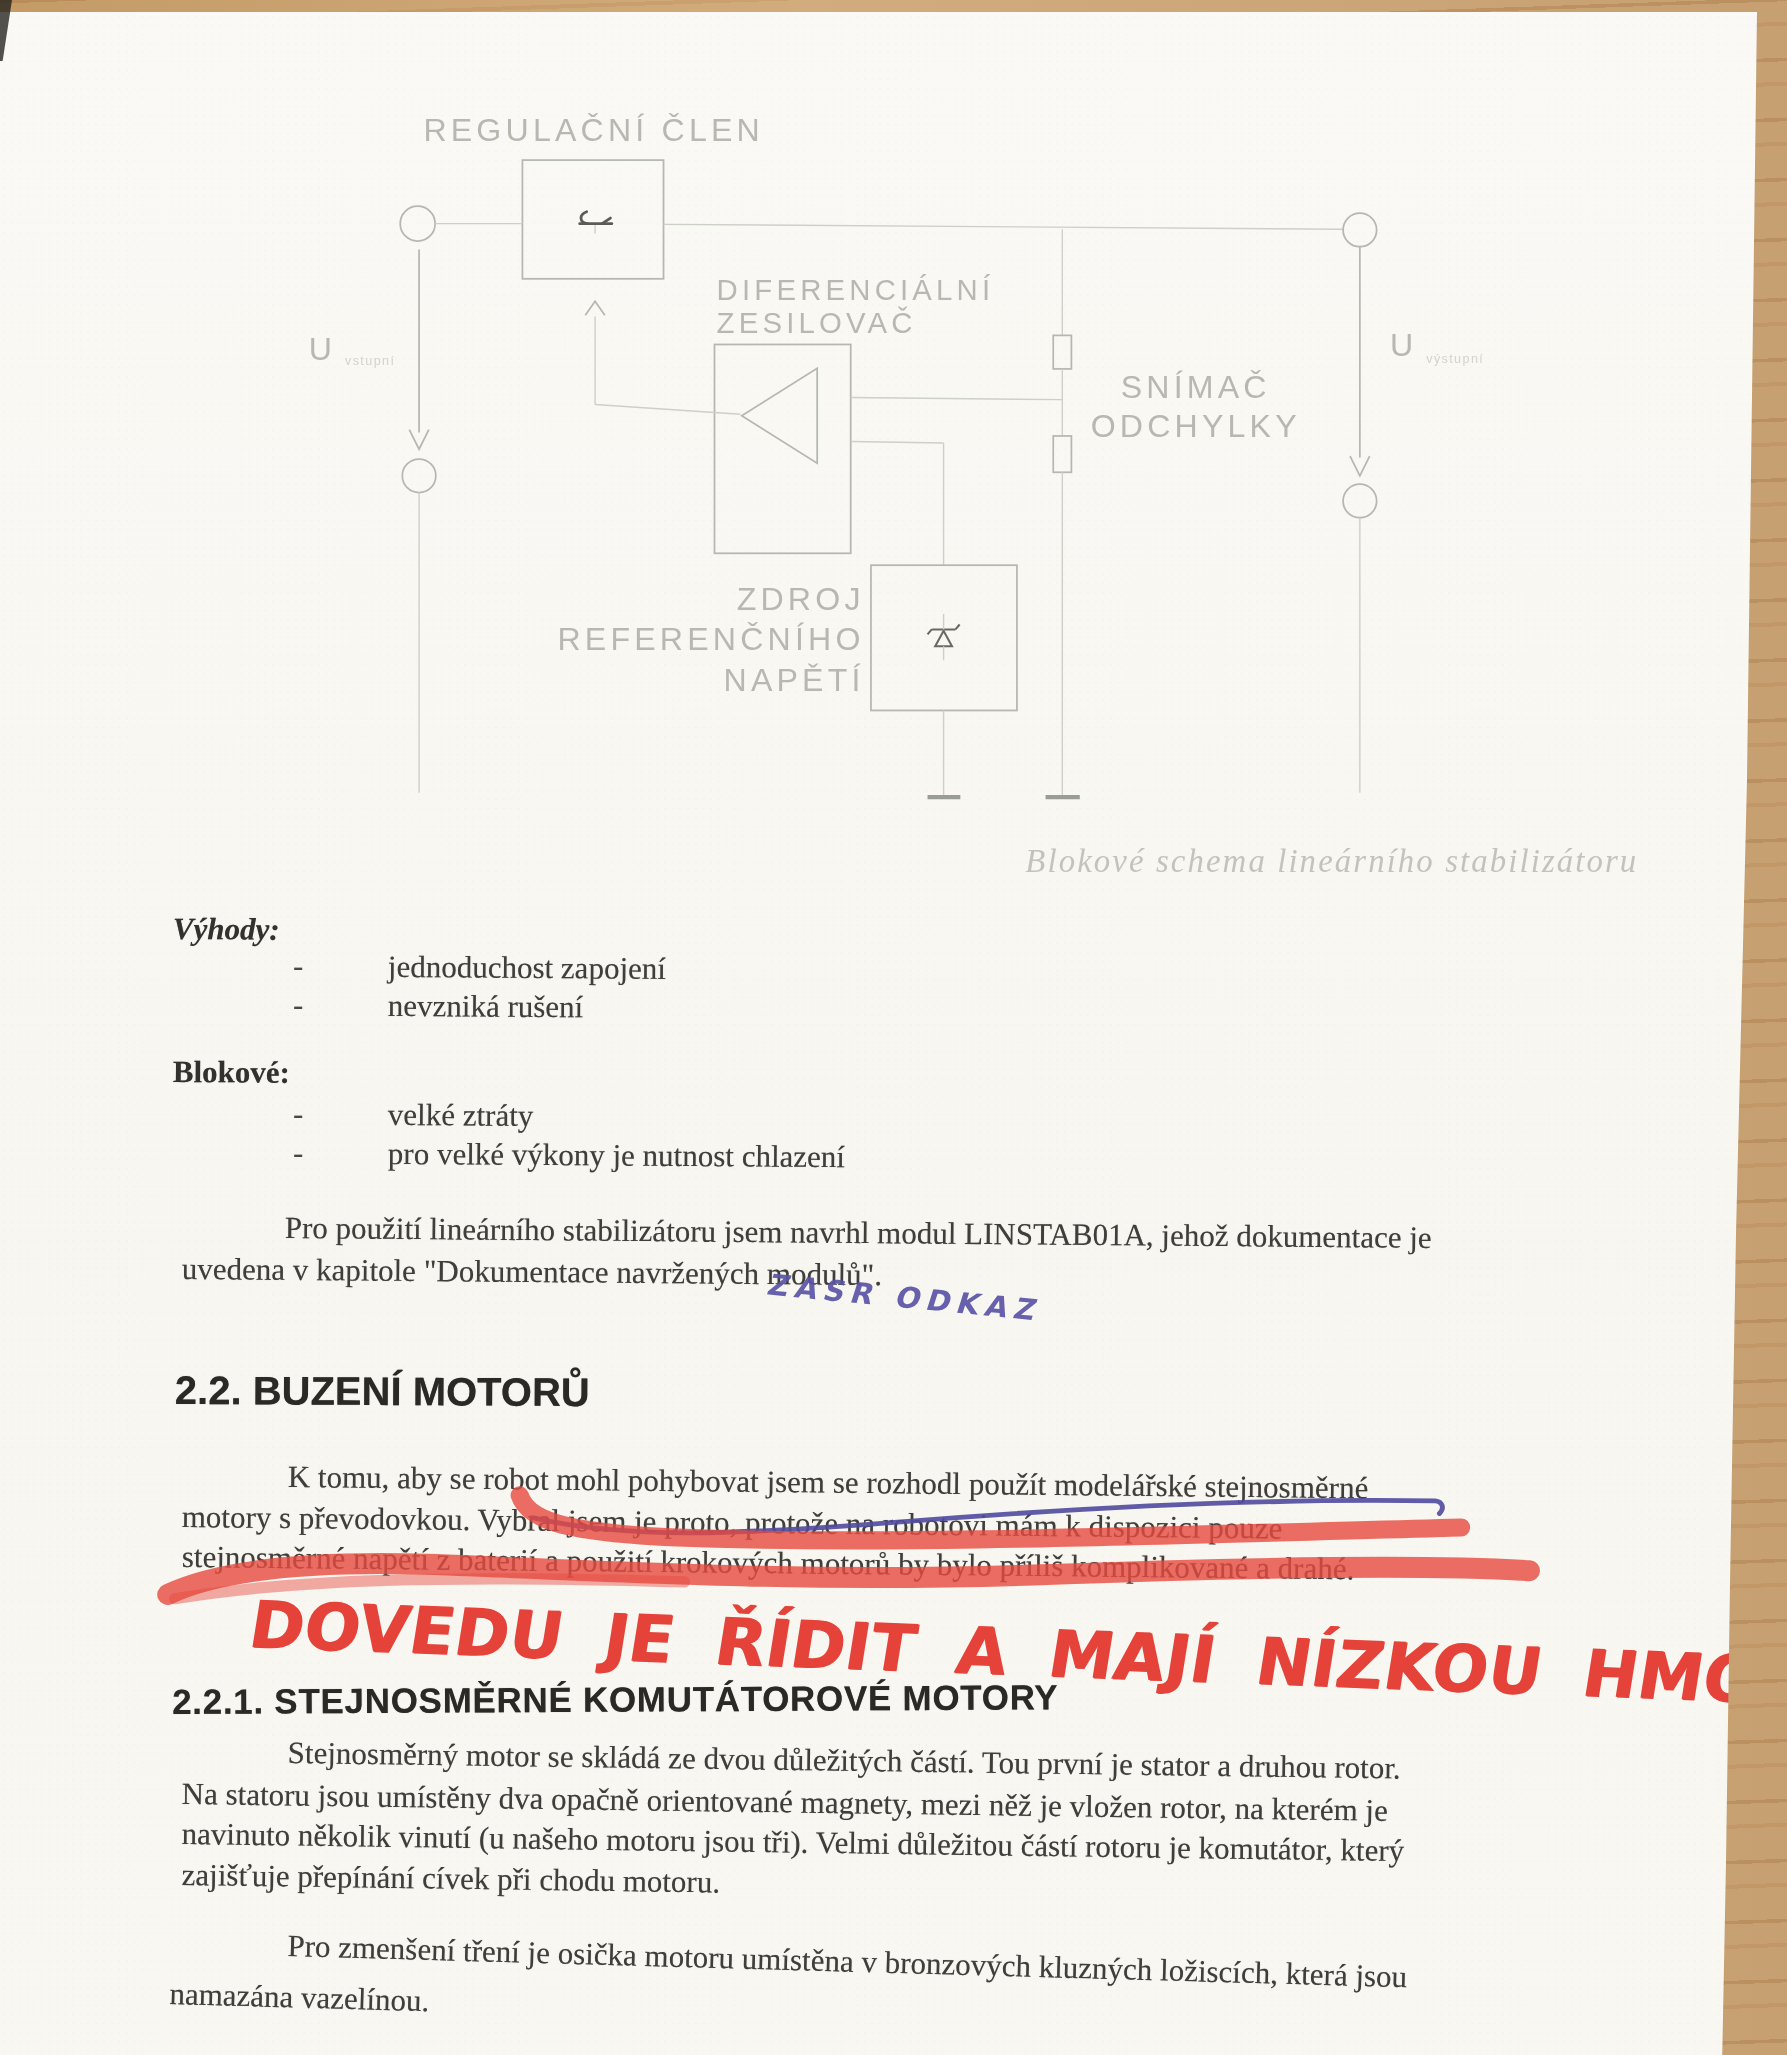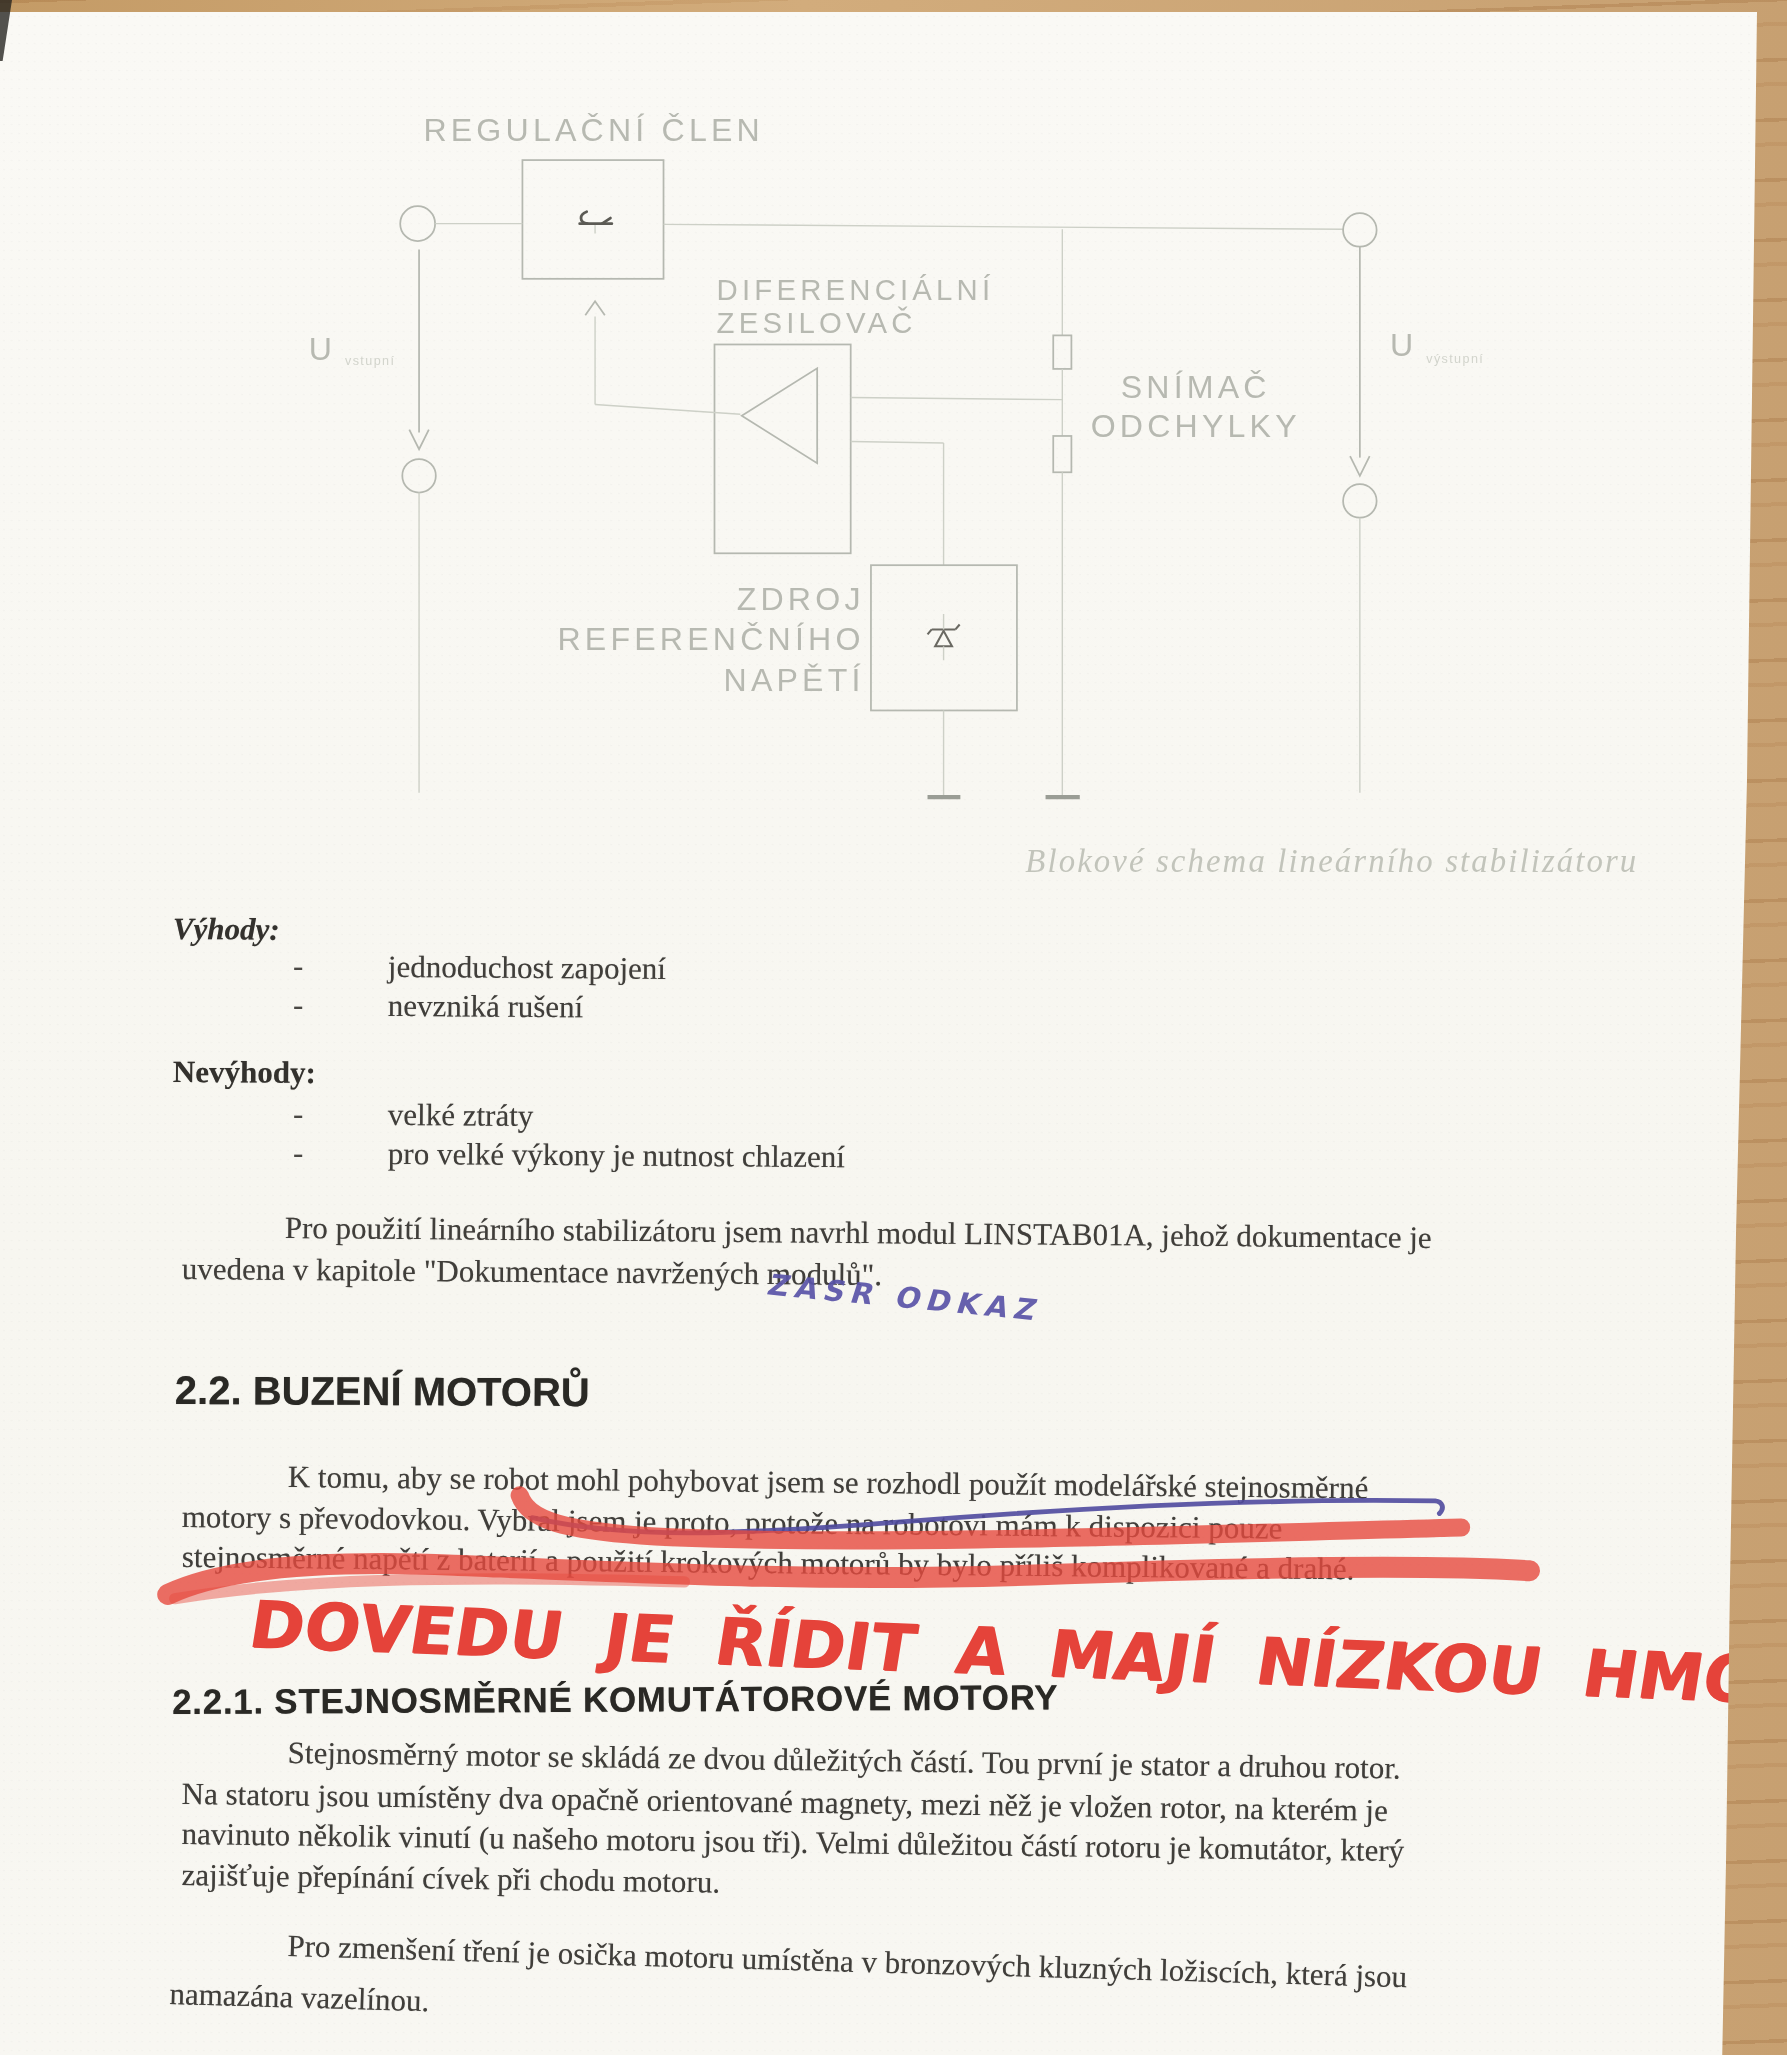--- a/index.html
+++ b/index.html
@@ -126,21 +126,21 @@
 
     <text x="1468" y="1232" font-size="47" font-style="italic" letter-spacing="3" font-family="Liberation Serif, serif" fill="#c2c4bb">Blokové schema lineárního stabilizátoru</text>
   </svg>
 
   <div class="serif-line bold" style="left:173px;top:899px;transform:rotate(.4deg);font-style:italic;">Výhody:</div>
   <div class="dash" style="left:293px;top:936px;">-</div>
   <div class="serif-line" style="left:388px;top:937px;transform:rotate(.4deg);">jednoduchost zapojení</div>
   <div class="dash" style="left:293px;top:975px;">-</div>
   <div class="serif-line" style="left:388px;top:976px;transform:rotate(.4deg);">nevzniká rušení</div>
 
-  <div class="serif-line bold" style="left:173px;top:1042px;transform:rotate(.4deg);">Nevýhody:</div>
+  <div class="serif-line bold" style="left:173px;top:1042px;transform:rotate(.4deg);">Blokové:</div>
   <div class="dash" style="left:293px;top:1084px;">-</div>
   <div class="serif-line" style="left:388px;top:1085px;transform:rotate(.4deg);">velké ztráty</div>
   <div class="dash" style="left:293px;top:1123px;">-</div>
   <div class="serif-line" style="left:388px;top:1124px;transform:rotate(.4deg);">pro velké výkony je nutnost chlazení</div>
 
   <div class="serif-line" style="left:285px;top:1198px;transform:rotate(.5deg);">Pro použití lineárního stabilizátoru jsem navrhl modul LINSTAB01A, jehož dokumentace je</div>
   <div class="serif-line" style="left:182px;top:1239px;transform:rotate(.5deg);">uvedena v kapitole "Dokumentace navržených modulů".</div>
 
   <div class="blue-note">ZASR ODKAZ</div>
 

